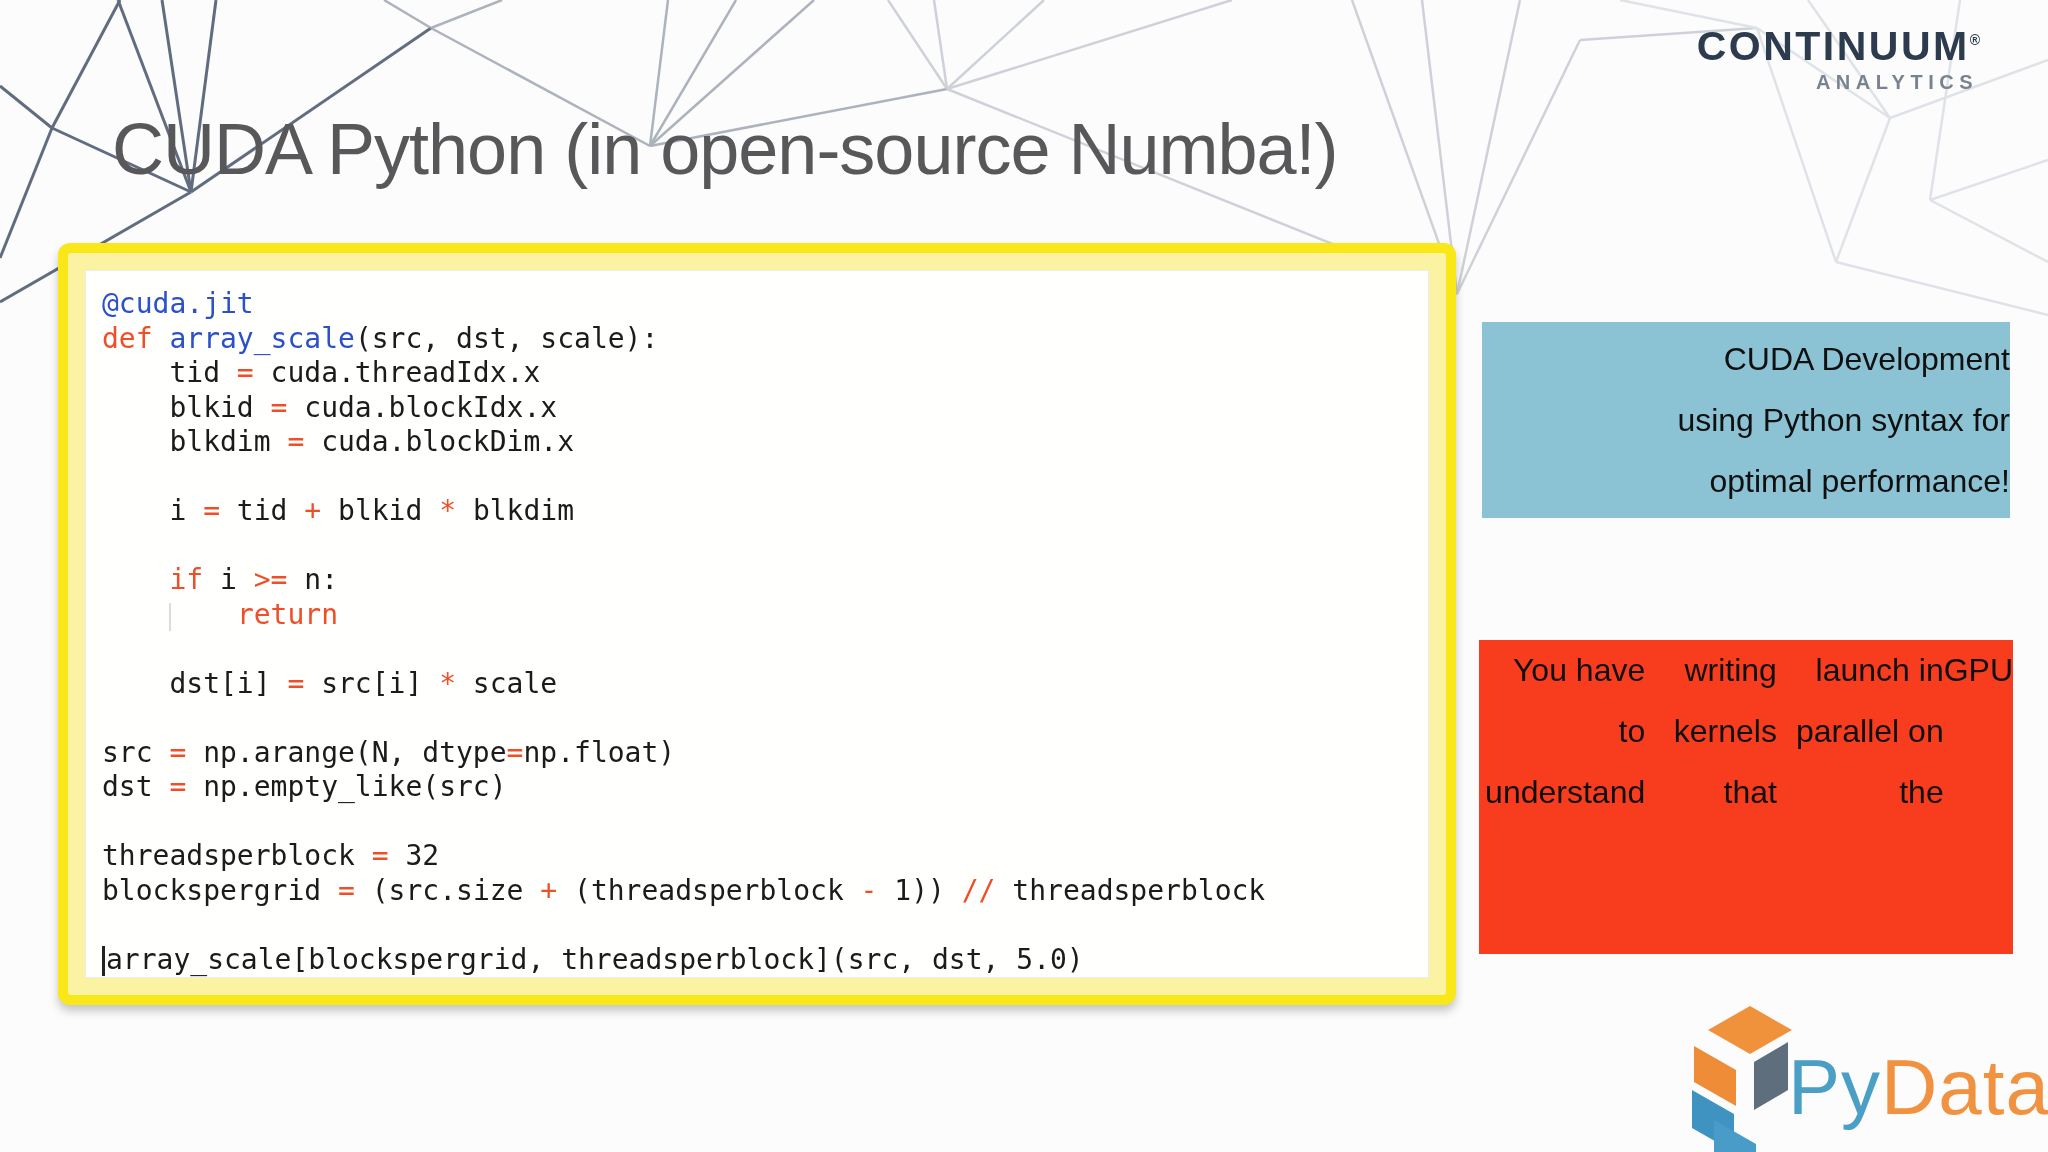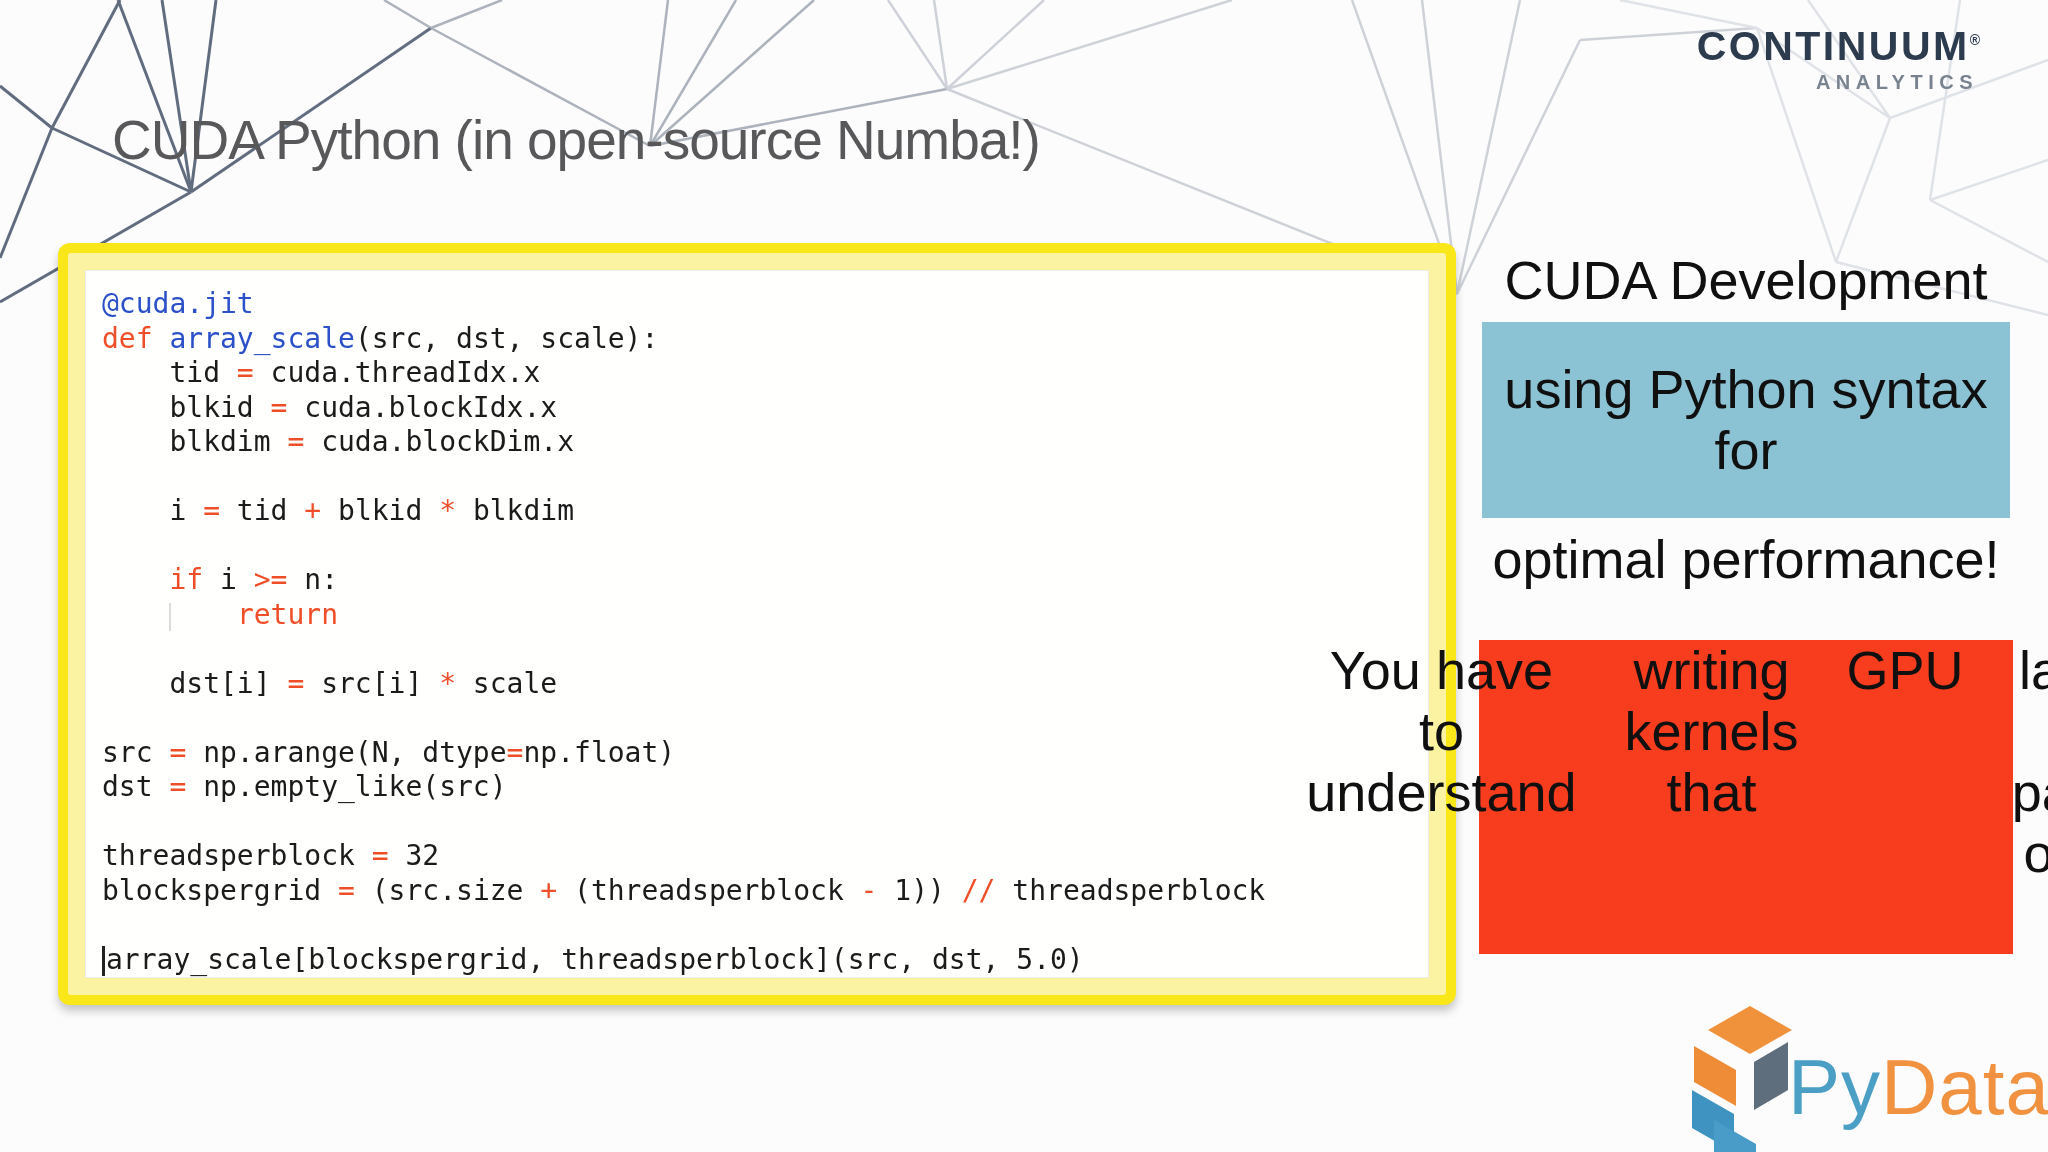--- a/index.html
+++ b/index.html
@@ -1,21 +1,21 @@
 <!DOCTYPE html>
 <html><head>
 <meta charset="utf-8">
 <style>
   html,body{margin:0;padding:0;background:#ffffff;}
   .slide{position:relative;width:2048px;height:1152px;background:#fcfcfd;overflow:hidden;
          font-family:"Liberation Sans",sans-serif;}
   .mesh{position:absolute;left:0;top:0;}
 
   
-  .title{position:absolute;left:112px;top:108px;font-size:55px;letter-spacing:-1px;
+  .title{position:absolute;left:112px;top:108px;font-size:72px;letter-spacing:-1px;
          color:#58585a;white-space:nowrap;font-weight:400;}
 
   
   .continuum{position:absolute;right:68px;top:24px;text-align:right;}
   .cont-main{font-size:41px;font-weight:700;letter-spacing:2.5px;color:#2c3b4d;line-height:1.1;}
   .cont-main .reg{font-size:14px;vertical-align:super;letter-spacing:0;}
   .cont-sub{font-size:20px;font-weight:700;letter-spacing:5.5px;color:#79838f;margin-top:2px;margin-right:2px;}
 
   
   .codeframe{position:absolute;left:58px;top:243px;width:1398px;height:762px;box-sizing:border-box;
@@ -28,21 +28,21 @@
         color:#1b1b1b;white-space:pre;}
   .code .k{color:#1b1b1b;}
   .code .o{color:#ef4f28;}
   .code .b{color:#2b50c8;}
   .code .g{display:inline-block;width:0;border-left:2px solid #dcdcdc;height:1.0em;
            vertical-align:text-bottom;margin-right:-2px;}
   .code .cur{display:inline-block;width:3px;height:1.05em;background:#222;
              vertical-align:text-bottom;margin-right:1px;}
 
   
-  .callout{position:absolute;color:#101010;text-align:center;font-size:54px;line-height:61px;gap:48px;}
+  .callout{position:absolute;color:#101010;text-align:right;font-size:32px;line-height:61px;}
   .callout-blue{left:1482px;top:322px;width:528px;height:196px;background:#8cc3d4;
                 display:flex;flex-direction:column;justify-content:center;}
   .callout-red{left:1479px;top:640px;width:534px;height:314px;background:#f83d1f;
                display:flex;flex-direction:row;justify-content:center;}
 
   
   .anaconda{position:absolute;left:100px;top:1040px;display:flex;align-items:center;}
   .ana-text{font-size:40px;font-weight:700;letter-spacing:1px;color:#3dac4b;margin-left:14px;}
   .ana-text .reg2{font-size:13px;vertical-align:super;}
 
@@ -121,22 +121,22 @@
 
   <div class="callout callout-blue">
       <div>CUDA Development</div>
       <div>using Python syntax for</div>
       <div>optimal performance!</div>
     </div>
 
   <div class="callout callout-red">
       <div>You have to understand</div>
       <div>writing kernels that</div>
+      <div>launch in parallel on the</div>
       <div>GPU</div>
-      <div>launch in parallel on the</div>
     </div>
 
 
   <div class="pydata">
     <svg width="150" height="150" viewBox="0 0 150 150">
       <polygon points="86,4 128,28 86,52 44,28" fill="#f0913c"></polygon>
       <polygon points="30,44 72,68 72,104 30,80" fill="#ef8c38"></polygon>
       <polygon points="90,60 124,40 124,88 90,108" fill="#5f6e7d"></polygon>
       <polygon points="28,88 70,112 70,150 28,126" fill="#3f93c1"></polygon>
       <polygon points="50,118 92,142 92,150 50,150" fill="#4a9cc8"></polygon>

